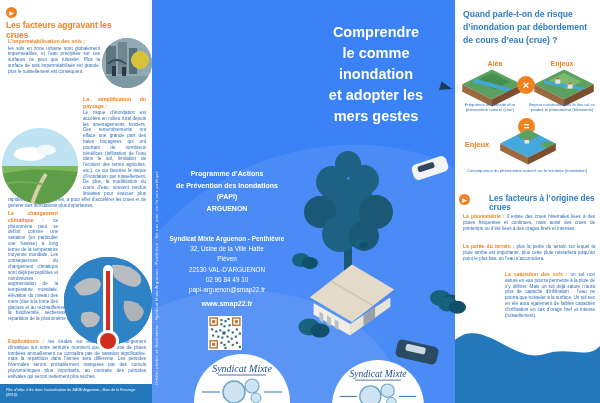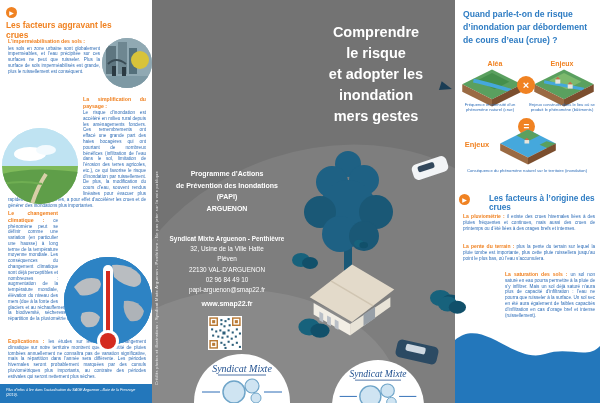--- a/index.html
+++ b/index.html
@@ -23,21 +23,21 @@
             color:#ffffff;}
 
   
   .circ{border-radius:50%;overflow:hidden;}
   .circ-city{left:102px;top:38px;width:50px;height:50px;background:#8FA8B2;}
   .circ-country{left:2px;top:128px;width:76px;height:76px;background:#BFE3F2;}
   .circ-globe{left:64px;top:257px;width:88px;height:88px;background:#2D83C4;overflow:visible;border-radius:50%;}
   .globe-mask{position:absolute;left:0;top:0;width:88px;height:88px;border-radius:50%;overflow:hidden;background:#2D83C4;}
 
   
-  .panel-blue{left:152px;top:0;width:354px;height:403px;background:#737373;overflow:hidden;}
+  .panel-blue{left:152px;top:0;width:354px;height:403px;background:#3b82f6;overflow:hidden;}
   .wave1{left:-40px;top:150px;width:420px;height:320px;background:rgba(255,255,255,0.08);
          border-radius:50%;transform:rotate(-18deg);}
   .wave2{left:-70px;top:290px;width:320px;height:230px;background:rgba(255,255,255,0.09);border-radius:50%;}
   .credits{left:2px;top:10px;height:375px;writing-mode:vertical-rl;transform:rotate(180deg);
            font-size:4px;letter-spacing:.3px;color:rgba(255,255,255,0.85);}
   .cover-title{left:150px;top:22px;width:148px;text-align:center;color:#ffffff;
                font-weight:bold;font-size:14.5px;line-height:21px;}
   .papi{left:10px;top:168px;width:130px;text-align:center;color:#ffffff;font-weight:bold;
         font-size:7px;line-height:11.5px;}
   .address{left:6px;top:234px;width:138px;text-align:center;color:#ffffff;
@@ -209,23 +209,23 @@
       <ellipse cx="9" cy="10" rx="9" ry="7" fill="#17627C"></ellipse>
         <ellipse cx="18" cy="13" rx="8" ry="6" fill="#11506A"></ellipse>
     </svg>
     <svg class="abs bush" style="left:202px;top:238px;" width="14" height="11" viewBox="0 0 26 20">
       <ellipse cx="9" cy="10" rx="9" ry="7" fill="#17627C"></ellipse>
         <ellipse cx="18" cy="13" rx="8" ry="6" fill="#11506A"></ellipse>
     </svg>
 
     <div class="abs cover-title">
       <div>Comprendre</div>
-      <div>le risque</div>
+      <div>le comme</div>
+      <div>inondation</div>
       <div>et adopter les</div>
-      <div>inondation</div>
       <div>mers gestes</div>
     </div>
 
     <div class="abs papi">
       <div>Programme d’Actions</div>
       <div>de Prévention des Inondations</div>
       <div>(PAPI)</div>
       <div>ARGUENON</div>
     </div>
 

